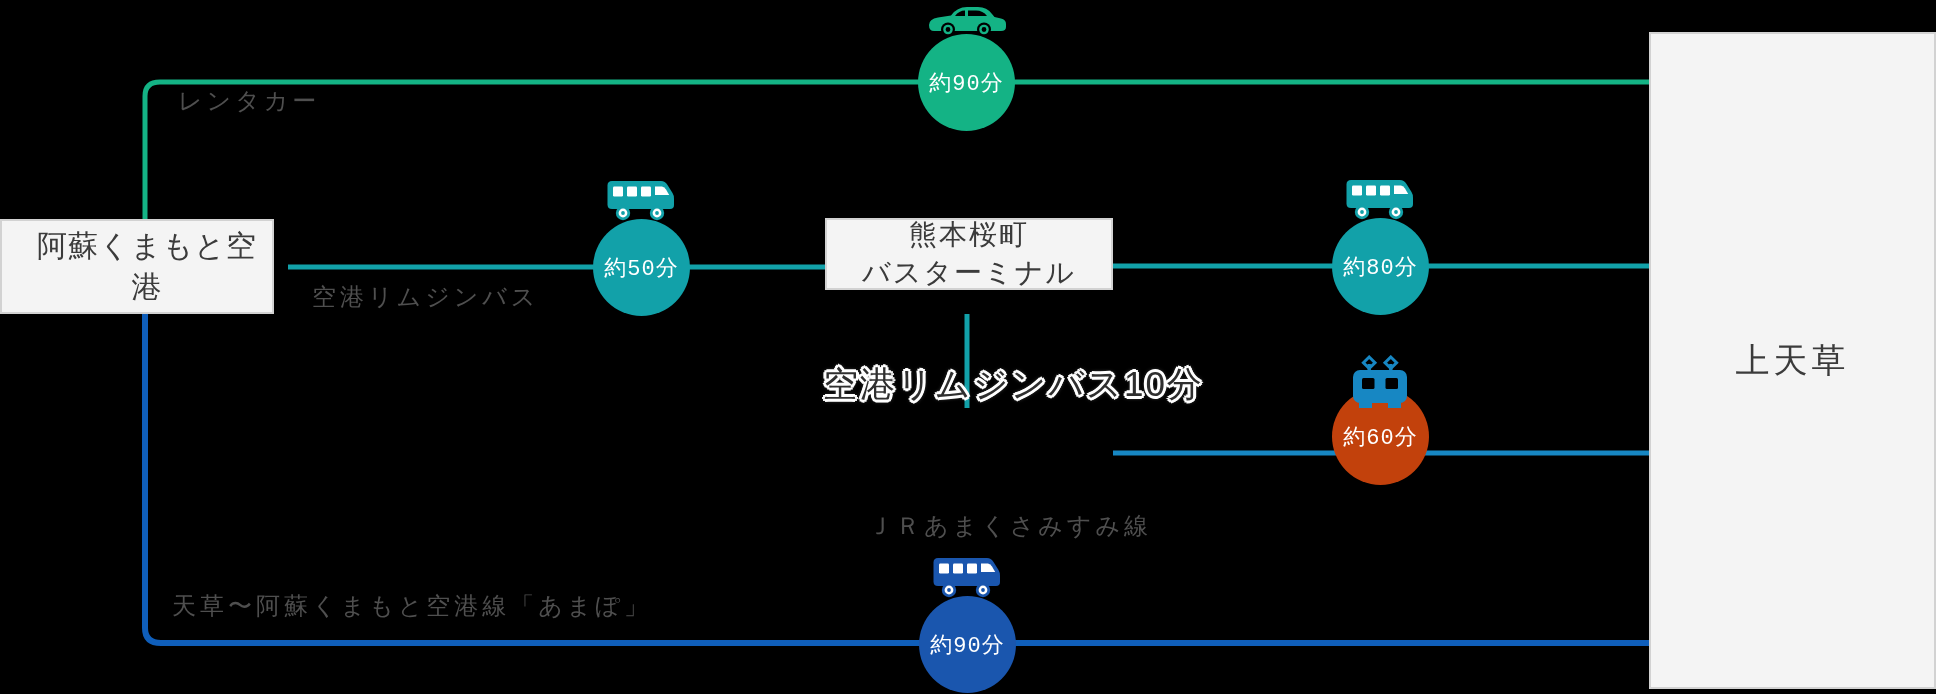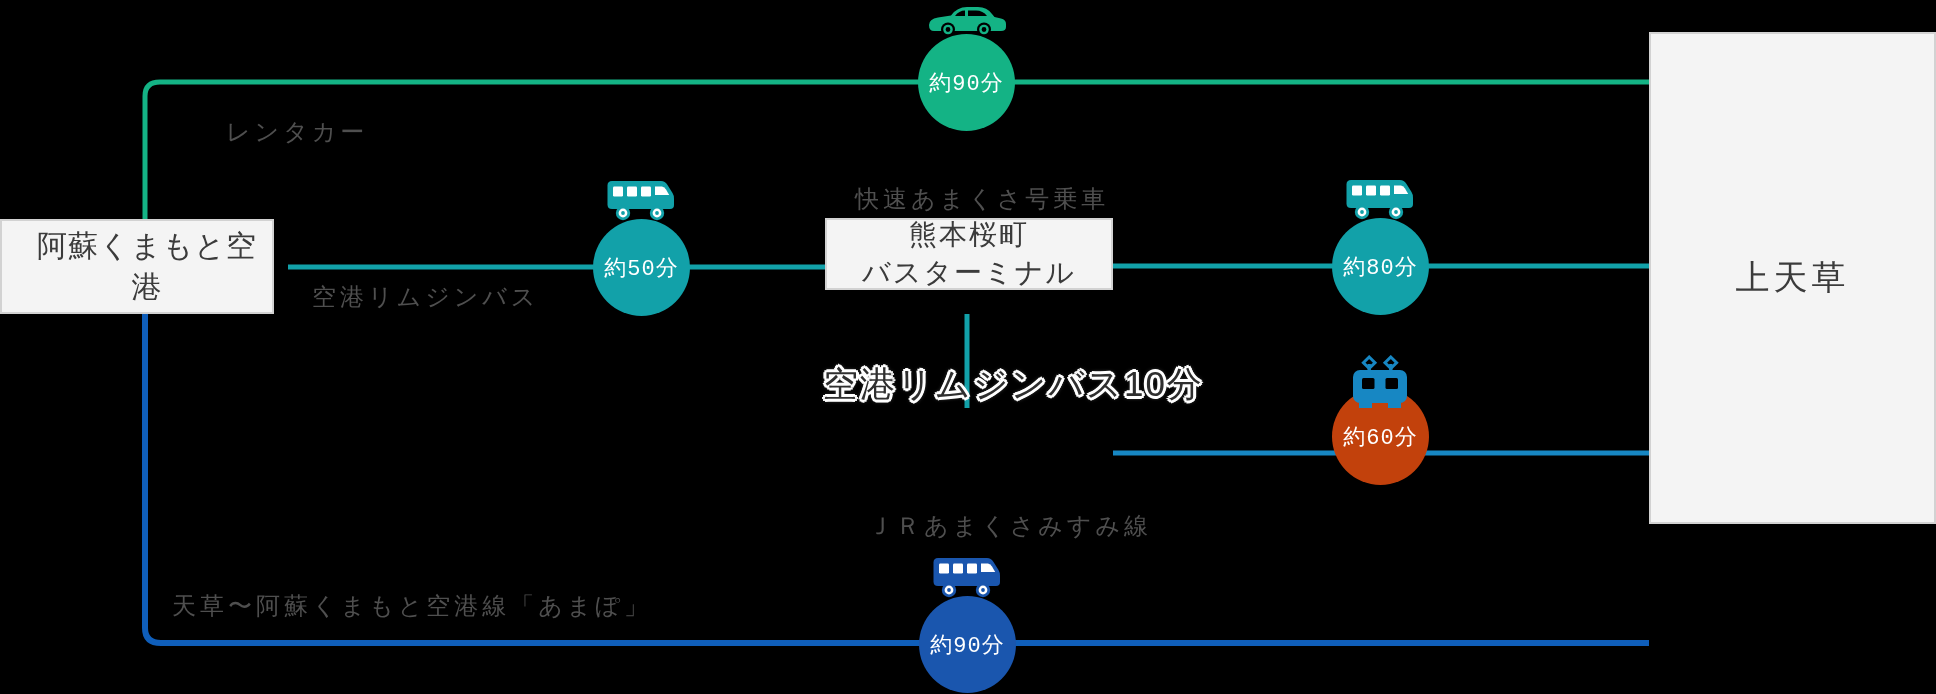--- a/index.html
+++ b/index.html
@@ -12,21 +12,21 @@
   
   .node{
     position:absolute;background:#f4f4f4;border:2px solid #d2d2d2;
     box-sizing:border-box;display:flex;flex-direction:column;
     align-items:center;justify-content:center;
     color:#3b3b3b;text-align:center;
   }
   .node-airport{left:0;top:219px;width:274px;height:95px;font-size:30px;letter-spacing:1px;padding-left:20px;}
   .node-terminal{left:825px;top:218px;width:288px;height:72px;font-size:28px;line-height:1.35;letter-spacing:2px;}
   .node-station{left:825px;top:408px;width:288px;height:95px;font-size:30px;letter-spacing:2px;}
-  .node-destination{left:1649px;top:32px;width:287px;height:492px;font-size:34px;letter-spacing:4px;}
+  .node-destination{left:1649px;top:32px;width:287px;height:657px;font-size:34px;letter-spacing:4px;}
 
   
   .badge{
     position:absolute;width:97px;height:97px;border-radius:50%;
     display:flex;align-items:center;justify-content:center;
     color:#fff;font-size:22px;letter-spacing:1px;font-family:Liberation Mono, monospace;
   }
   .badge-green{background:#14b385;left:918px;top:34px;}
   .badge-teal50{background:#12a1a9;left:593px;top:219px;}
   .badge-teal80{background:#12a1a9;left:1332px;top:218px;}
@@ -38,21 +38,21 @@
   .icon-car{left:926px;top:3px;}
   .icon-bus-50{left:606px;top:180px;}
   .icon-bus-80{left:1345px;top:179px;}
   .icon-train{left:1349px;top:355px;}
   .icon-bus-90{left:932px;top:557px;}
 
   
   .lbl{
     position:absolute;color:#4f4f4f;font-size:24px;letter-spacing:4px;white-space:nowrap;
   }
-  .lbl-rental{left:178px;top:116px;margin-left:48px;}
+  .lbl-rental{left:178px;top:85px;}
   .lbl-limousine{left:312px;top:281px;}
   .lbl-rapid{left:855px;top:183px;}
   .lbl-jr{left:868px;top:510px;}
   .lbl-amapo{left:172px;top:590px;}
 
   
   .lbl-transfer{
     position:absolute;left:823px;top:361px;width:300px;text-align:center;
     color:#2f2f2f;font-size:35px;letter-spacing:2px;white-space:nowrap;
     text-shadow:-2px -2px 0 #fff,2px -2px 0 #fff,-2px 2px 0 #fff,2px 2px 0 #fff,
@@ -82,21 +82,20 @@
     <span>バスターミナル</span>
   </div>
 
 
   <div class="node node-destination">
     <span>上天草</span>
   </div>
 
   <div class="lbl lbl-rental">レンタカー</div>
   <div class="lbl lbl-limousine">空港リムジンバス</div>
-  <div class="lbl lbl-rapid">快速あまくさ号乗車</div>
   <div class="lbl lbl-jr">ＪＲあまくさみすみ線</div>
   <div class="lbl lbl-amapo">天草〜阿蘇くまもと空港線「あまぽ」</div>
 
   <div class="lbl-transfer">空港リムジンバス10分</div>
 
   <div class="badge badge-green">
     <span>約90分</span>
   </div>
   <div class="badge badge-teal50">
     <span>約50分</span>

